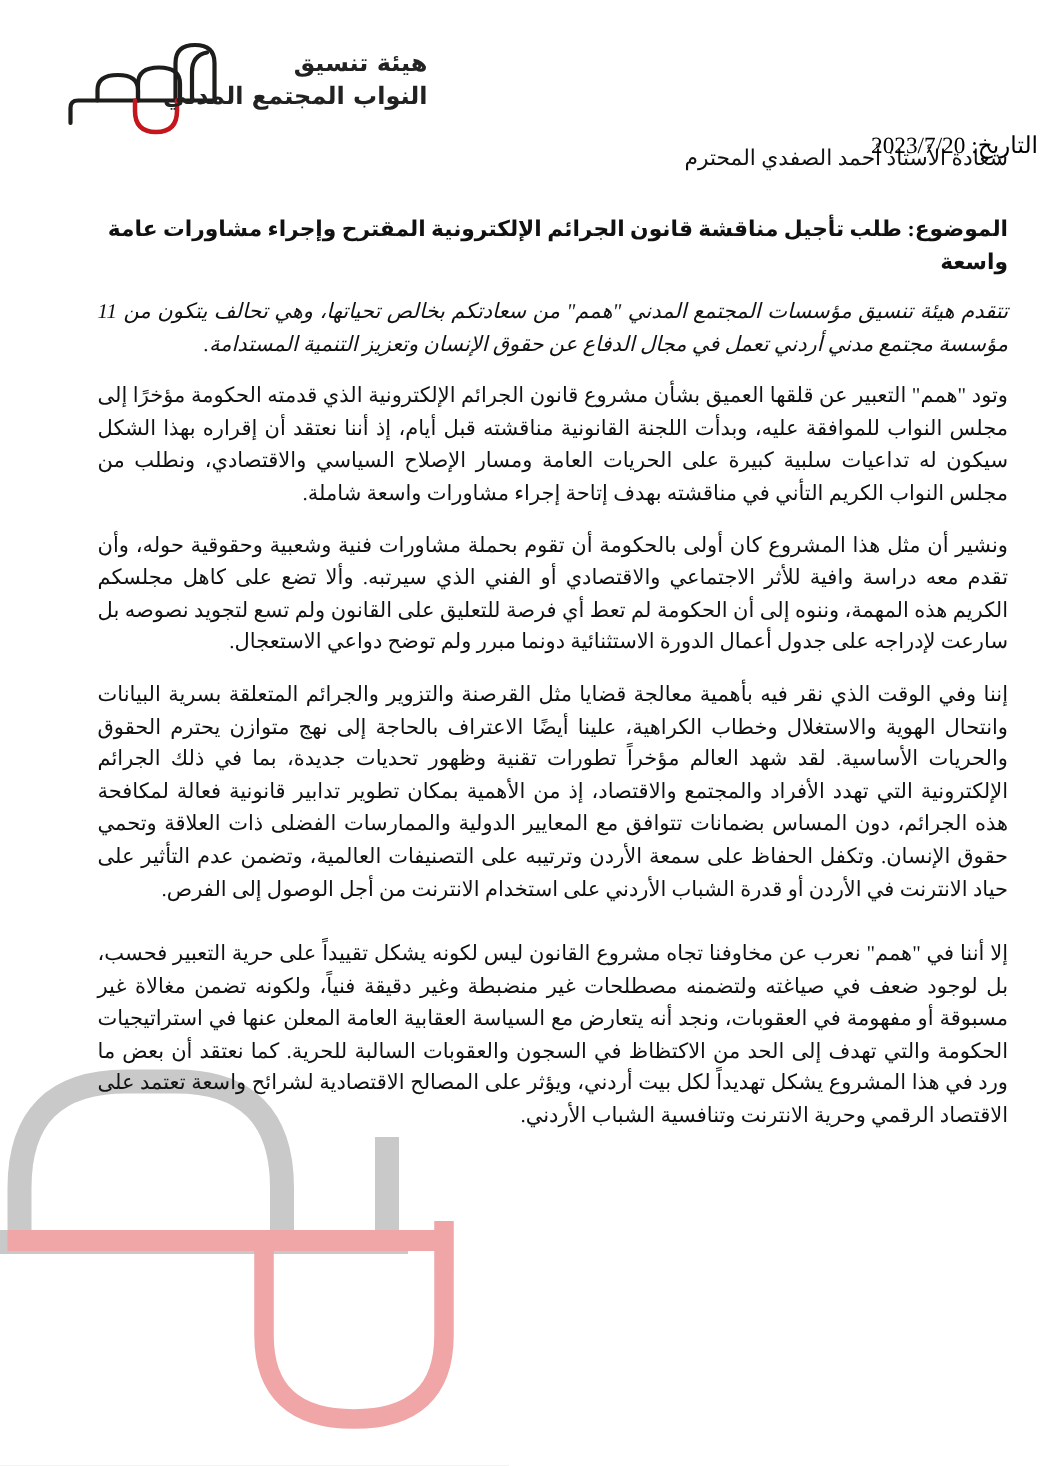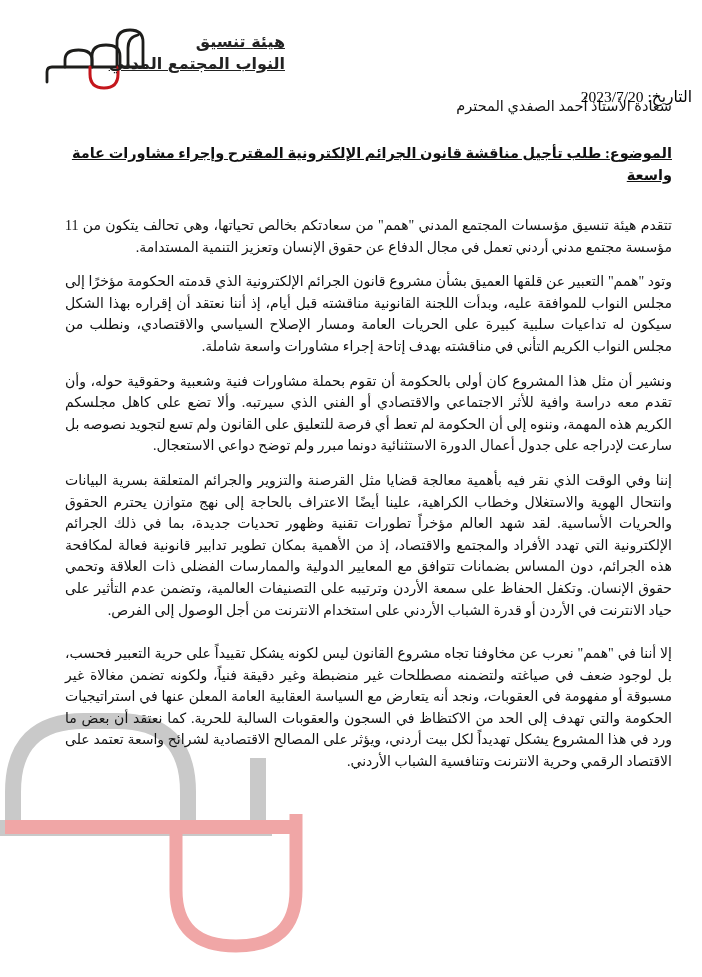--- a/index.html
+++ b/index.html
@@ -14,40 +14,39 @@
   }
   .watermark{position:absolute;left:0;top:0;width:702px;height:977px;z-index:0;pointer-events:none;}
   .header{position:absolute;left:0;top:0;width:702px;height:130px;z-index:2;}
   .logo-mark{position:absolute;left:40px;top:20px;width:120px;height:85px;}
   .logo-text{
     position:absolute;top:31px;right:417px;
     direction:rtl;text-align:right;
     font-family:"DejaVu Sans","Liberation Sans",sans-serif;
     font-weight:600;font-size:16px;line-height:22px;color:#222222;
     white-space:nowrap;
-    text-decoration:underline;
   }
   .date-line{
     position:absolute;top:88px;right:10px;
     direction:rtl;text-align:right;
     font-size:15.5px;color:#000000;
     white-space:nowrap;
   }
   .content{
     position:absolute;top:0;left:65px;right:30px;z-index:1;
     direction:rtl;
   }
   .recipient{margin-top:91px;font-weight:normal;font-size:14.5px;line-height:30px;text-align:right;}
-  .subject{margin-top:21px;font-weight:bold;font-size:14.5px;line-height:22px;text-align:right;text-decoration:underline;}
+  .subject{margin-top:21px;font-weight:bold;font-size:14.5px;line-height:22px;text-align:right;}
   .body-text p{
     margin:0 0 13px 0;
     font-size:14px;line-height:21.6px;
     text-align:justify;text-justify:inter-word;
   }
-  .body-text p:first-child{margin-top:29px;}
+  .body-text p:first-child{margin-top:12px;font-style:italic;}
   .body-text p.last{margin-top:22px;}
 </style>
 </head>
 <body>
 
 <div class="page">
 
   <svg class="watermark" viewBox="0 0 702 977" aria-hidden="true">
     <g fill="none" stroke-width="16">
       <path d="M -30 828 L 272 828" stroke="#c9c9c9"></path>

